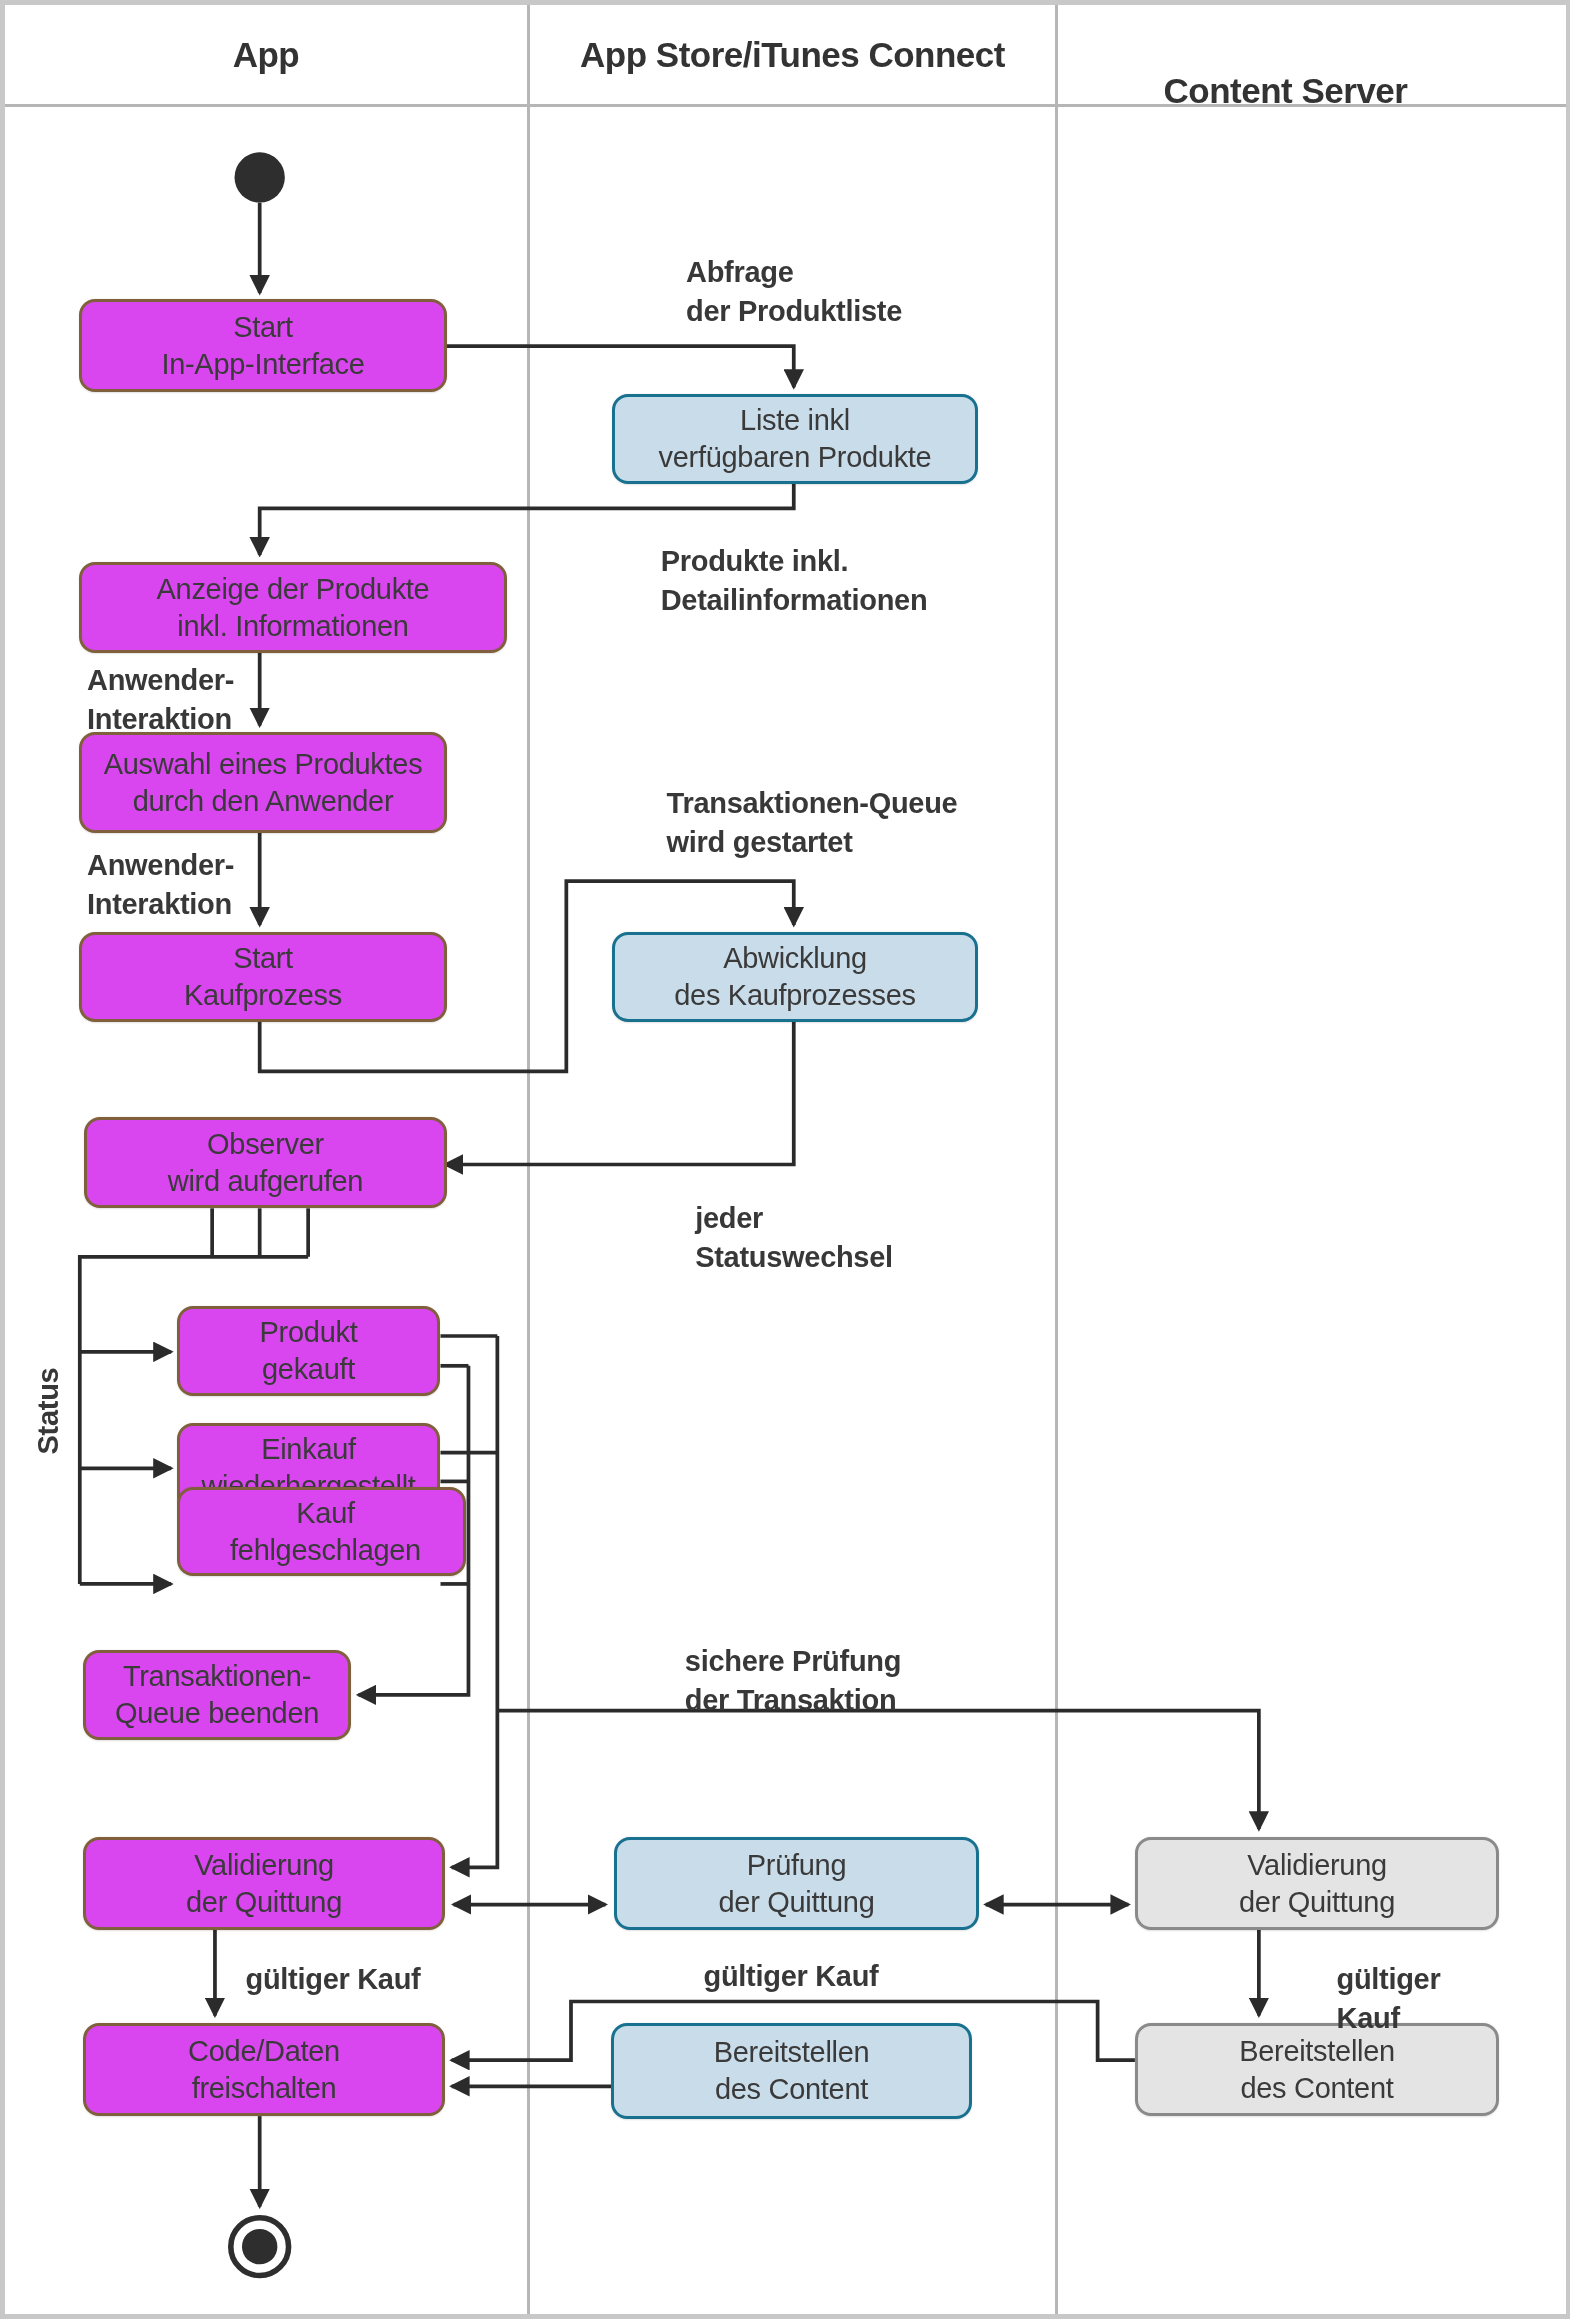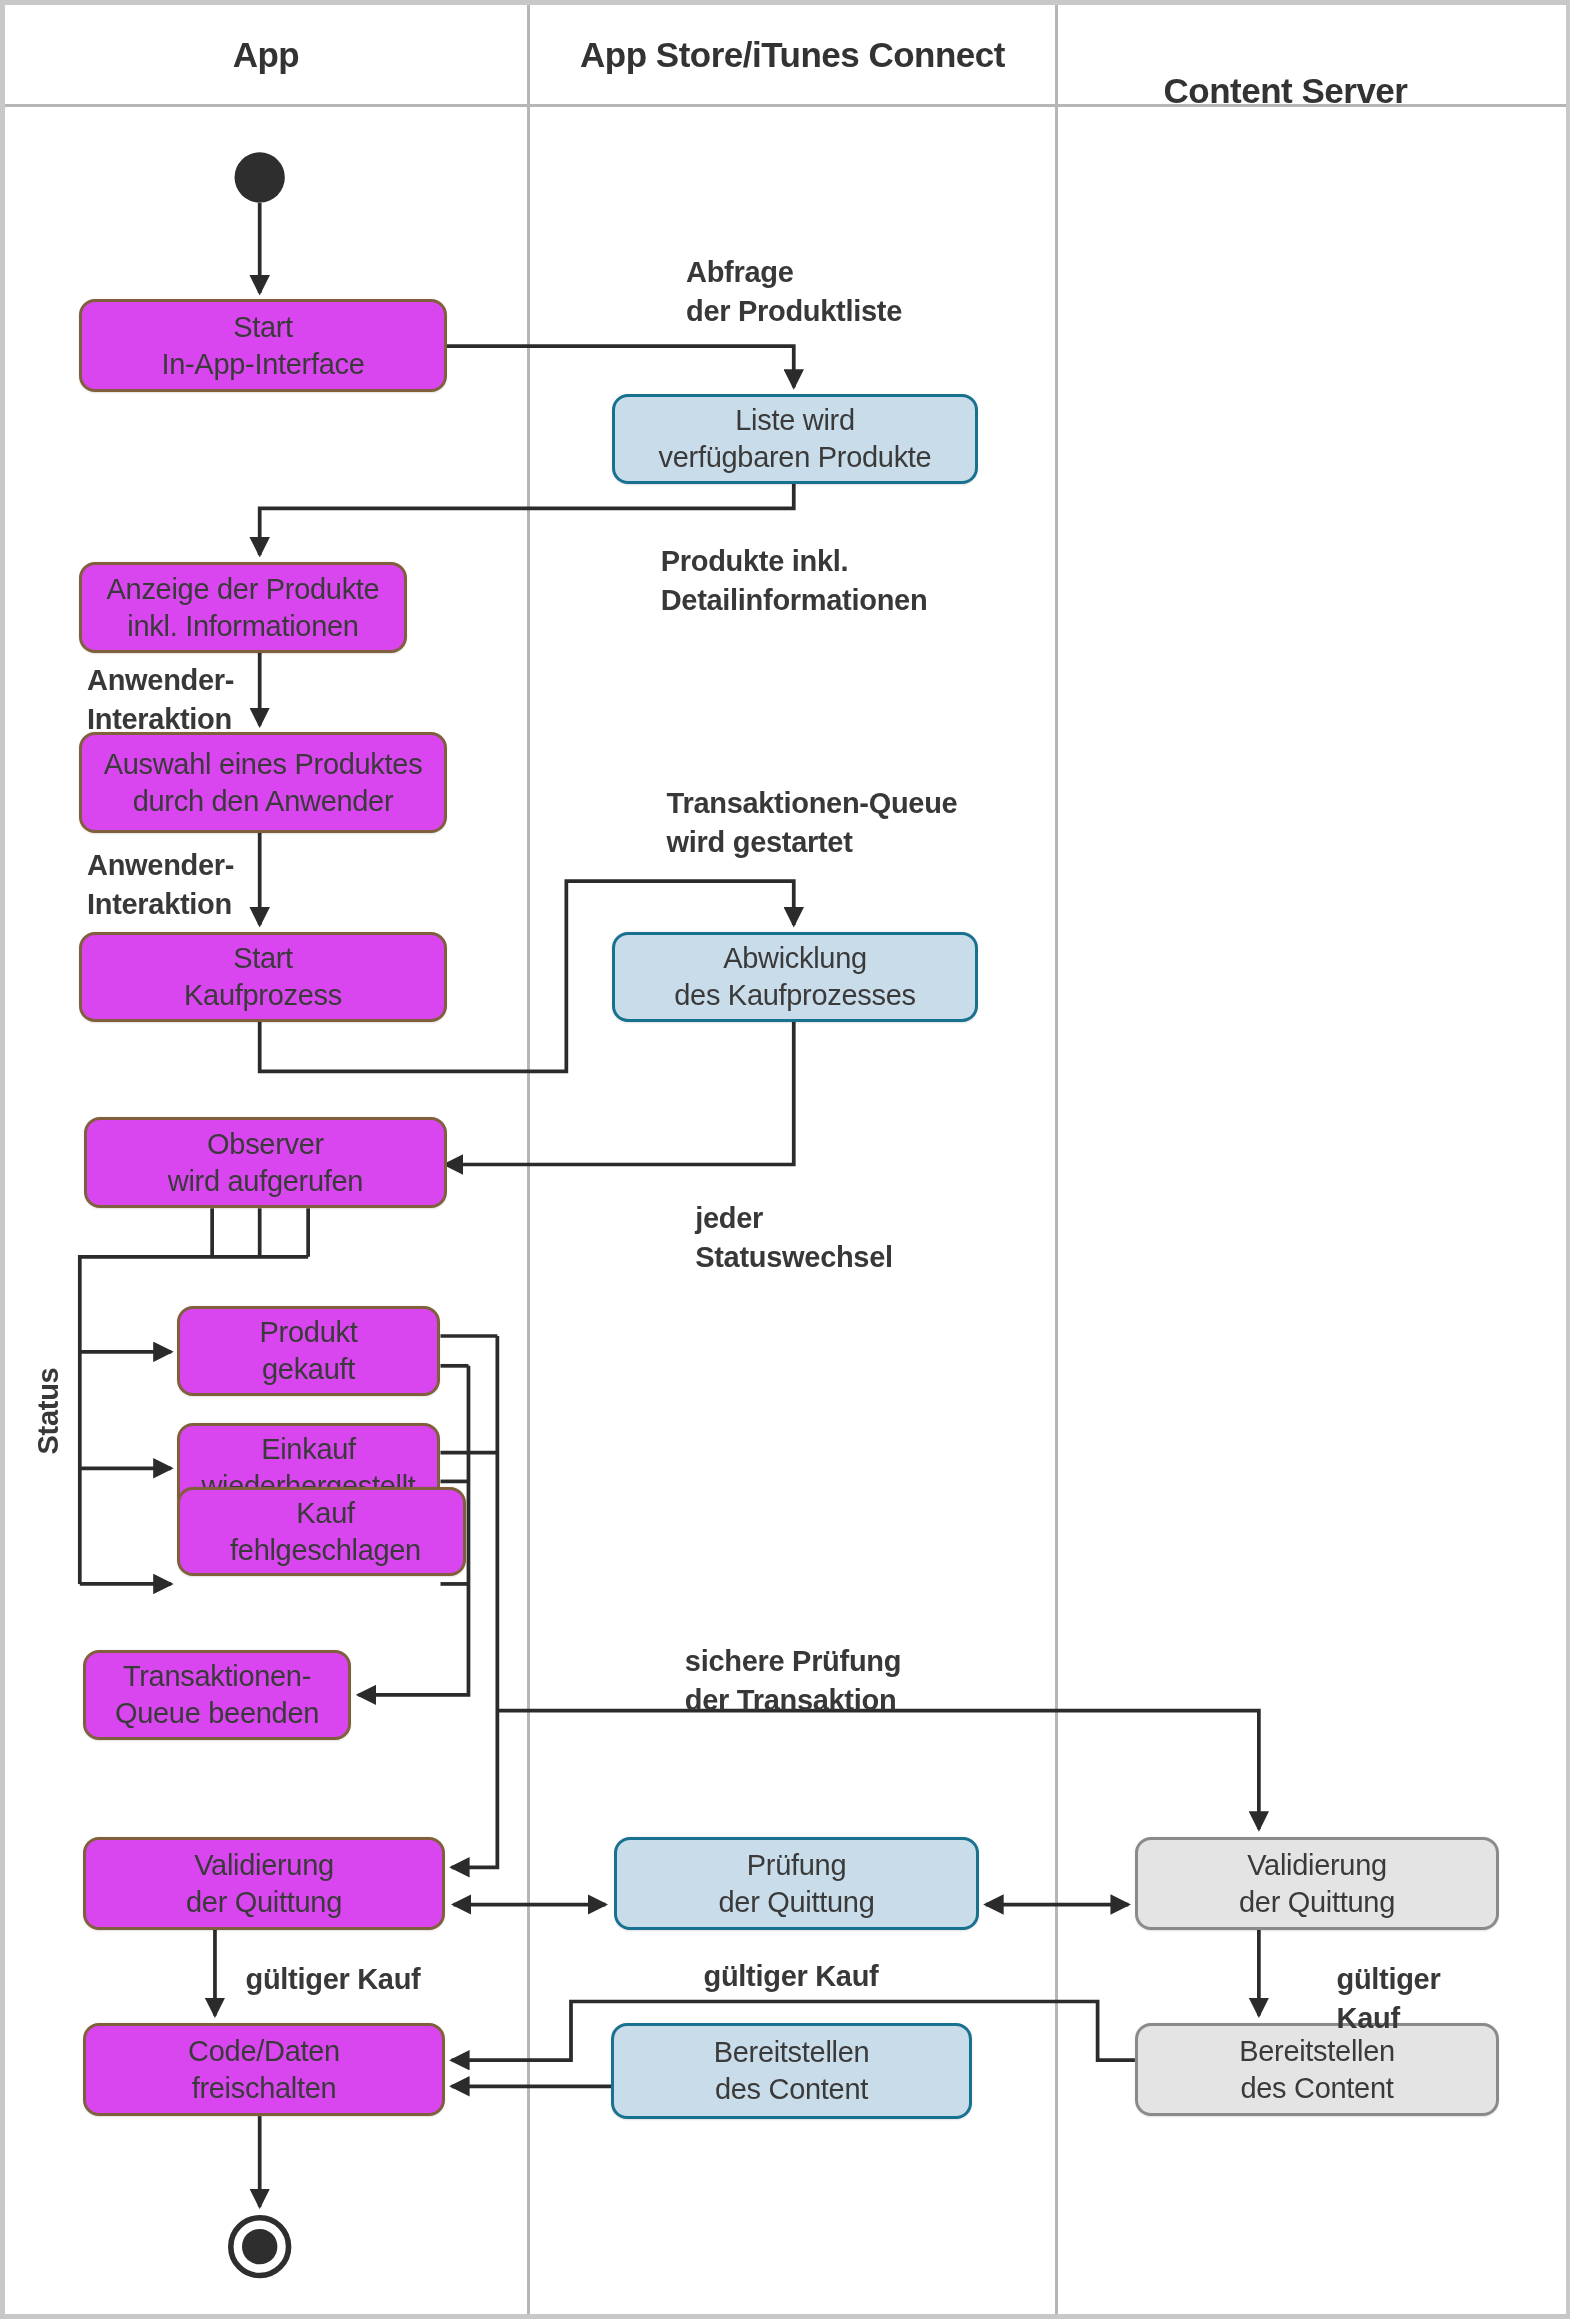--- a/index.html
+++ b/index.html
@@ -101,42 +101,42 @@
     <path d="M1212,2205 H1172 V2142 H607 V2205 H479" marker-end="url(#ah)"></path>
     <path d="M650,2233 H479" marker-end="url(#ah)"></path>
     <path d="M273,2265 V2362" marker-end="url(#ah)"></path>
 
     <circle cx="273" cy="2405" r="31" fill="#ffffff" stroke="#2e2e2e" stroke-width="6"></circle>
     <circle cx="273" cy="2405" r="19" fill="#2e2e2e"></circle>
   </svg>
 
   <div class="node tan" style="left:74px;top:294px;width:368px;height:93px;">Start
 In-App-Interface</div>
-  <div class="node tan" style="left:74px;top:557px;width:328px;height:91px;">Anzeige der Produkte
+  <div class="node tan" style="left:74px;top:557px;width:428px;height:91px;">Anzeige der Produkte
 inkl. Informationen</div>
   <div class="node tan" style="left:74px;top:727px;width:368px;height:101px;">Auswahl eines Produktes
 durch den Anwender</div>
   <div class="node tan" style="left:74px;top:927px;width:368px;height:90px;">Start
 Kaufprozess</div>
   <div class="node tan" style="left:73px;top:1112px;width:363px;height:91px;margin-left:6px;">Observer
 wird aufgerufen</div>
   <div class="node tan" style="left:172px;top:1301px;width:263px;height:90px;">Produkt
 gekauft</div>
   <div class="node tan" style="left:172px;top:1418px;width:263px;height:90px;">Einkauf
 wiederhergestellt</div>
   <div class="node tan" style="left:172px;top:1482px;width:289px;height:89px;padding-left:8px;">Kauf
 fehlgeschlagen</div>
   <div class="node tan" style="left:78px;top:1645px;width:268px;height:90px;">Transaktionen-
 Queue beenden</div>
   <div class="node tan" style="left:78px;top:1832px;width:362px;height:93px;">Validierung
 der Quittung</div>
   <div class="node tan" style="left:78px;top:2018px;width:362px;height:93px;">Code/Daten
 freischalten</div>
 
-  <div class="node blue" style="left:607px;top:389px;width:366px;height:90px;">Liste wird
+  <div class="node blue" style="left:607px;top:389px;width:366px;height:90px;">Liste inkl
 verfügbaren Produkte</div>
   <div class="node blue" style="left:607px;top:927px;width:366px;height:90px;">Abwicklung
 des Kaufprozesses</div>
   <div class="node blue" style="left:609px;top:1832px;width:365px;height:93px;">Prüfung
 der Quittung</div>
   <div class="node blue" style="left:606px;top:2018px;width:361px;height:96px;">Bereitstellen
 des Content</div>
 
   <div class="node gray" style="left:1130px;top:1832px;width:364px;height:93px;">Validierung
 der Quittung</div>

